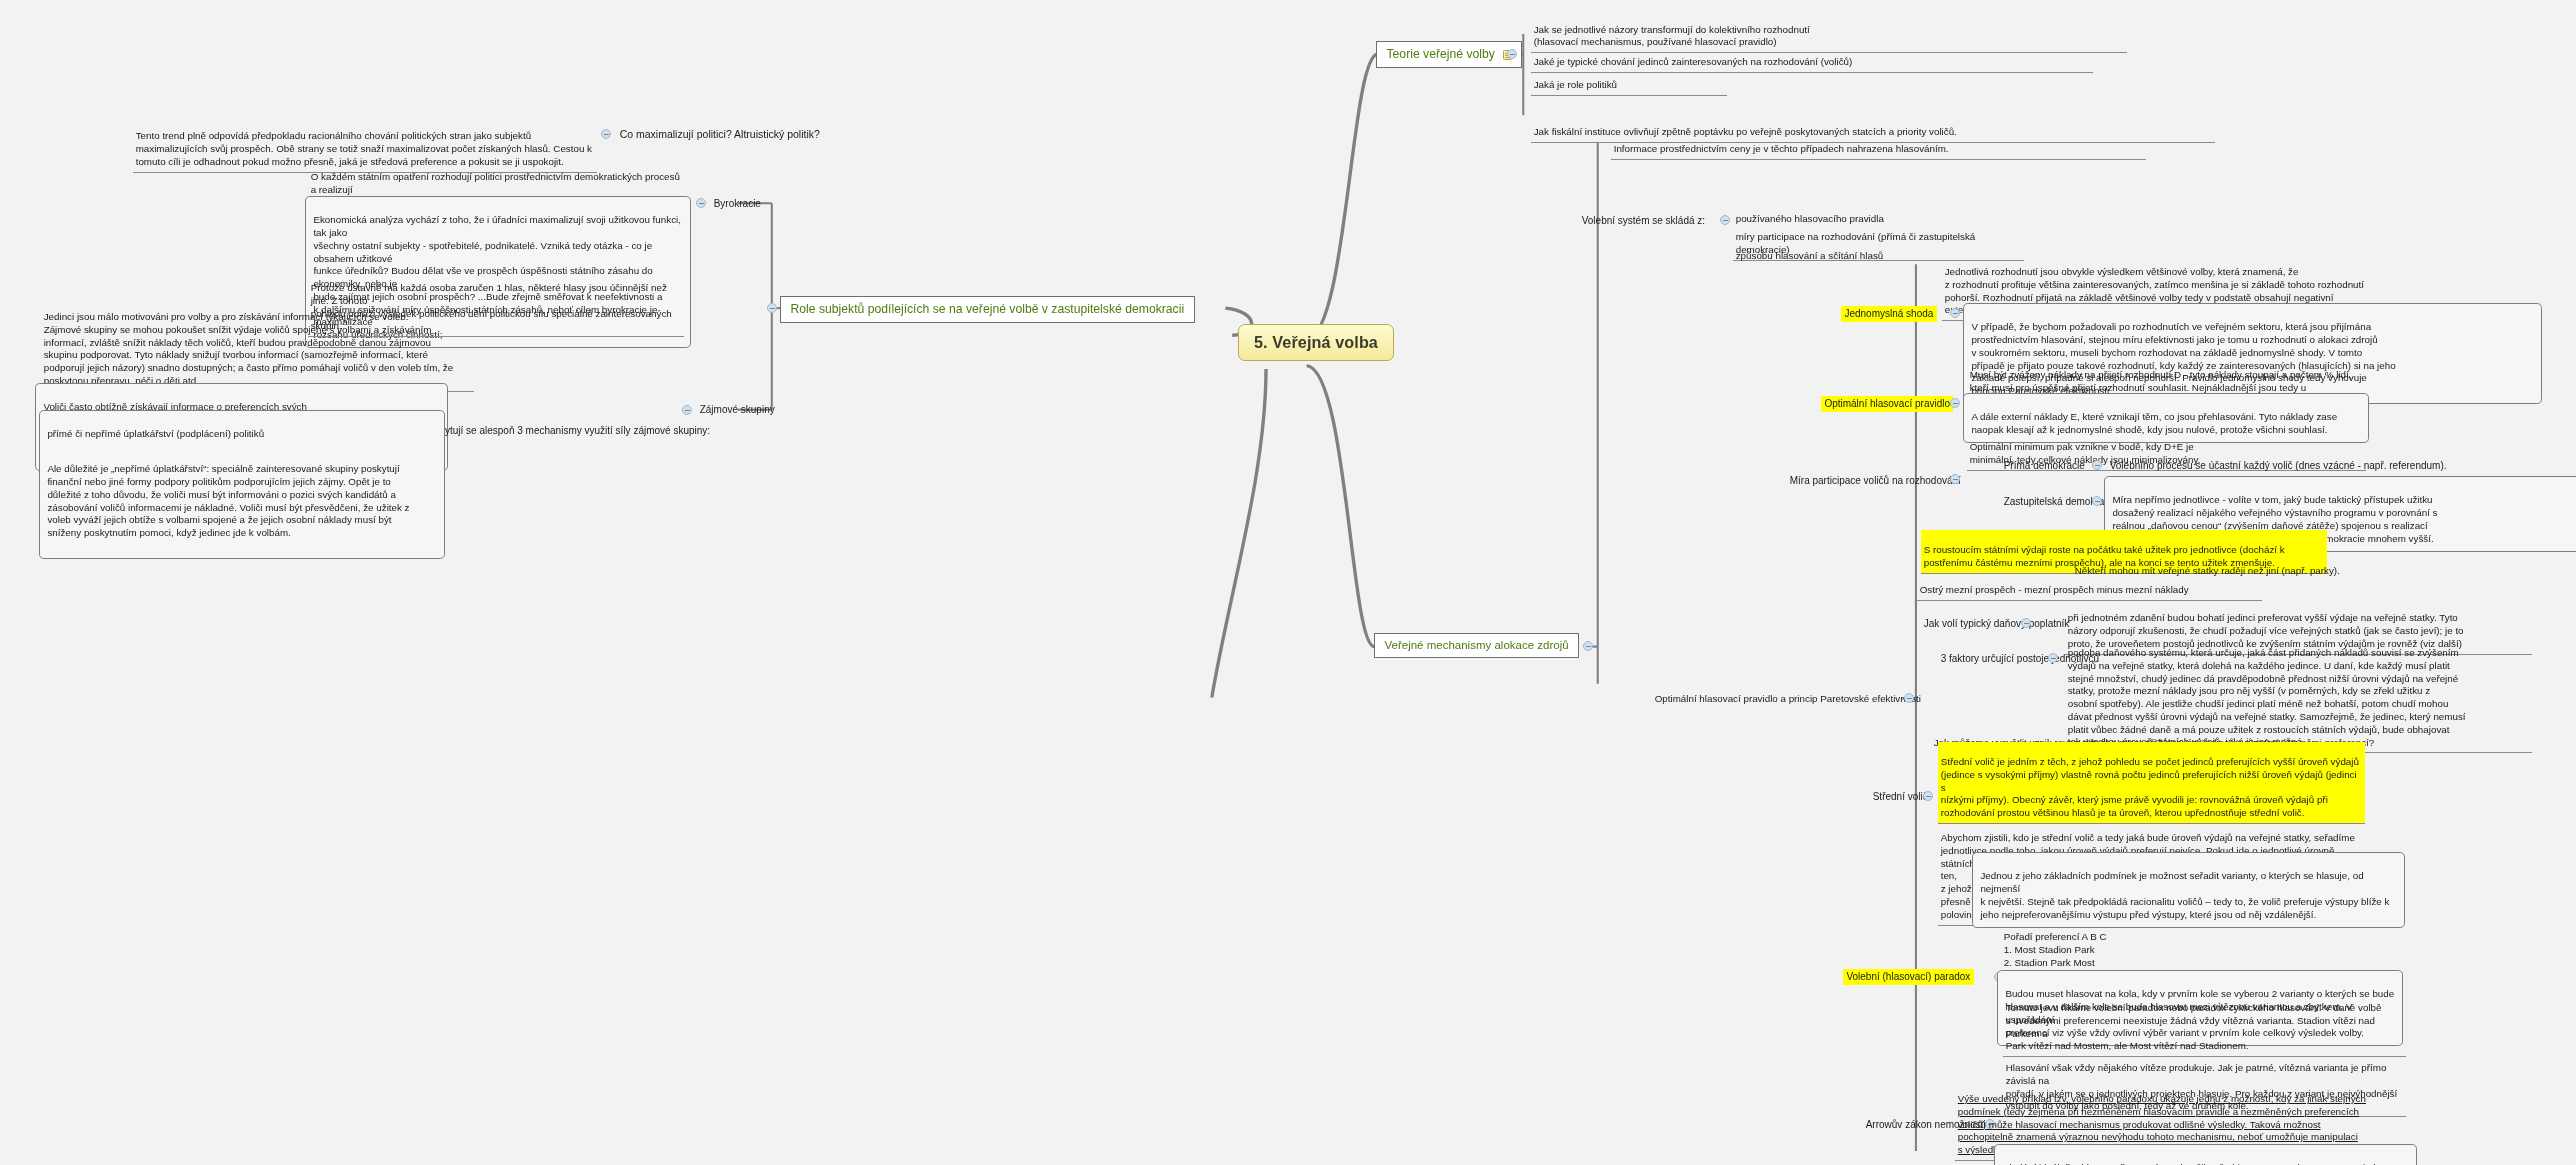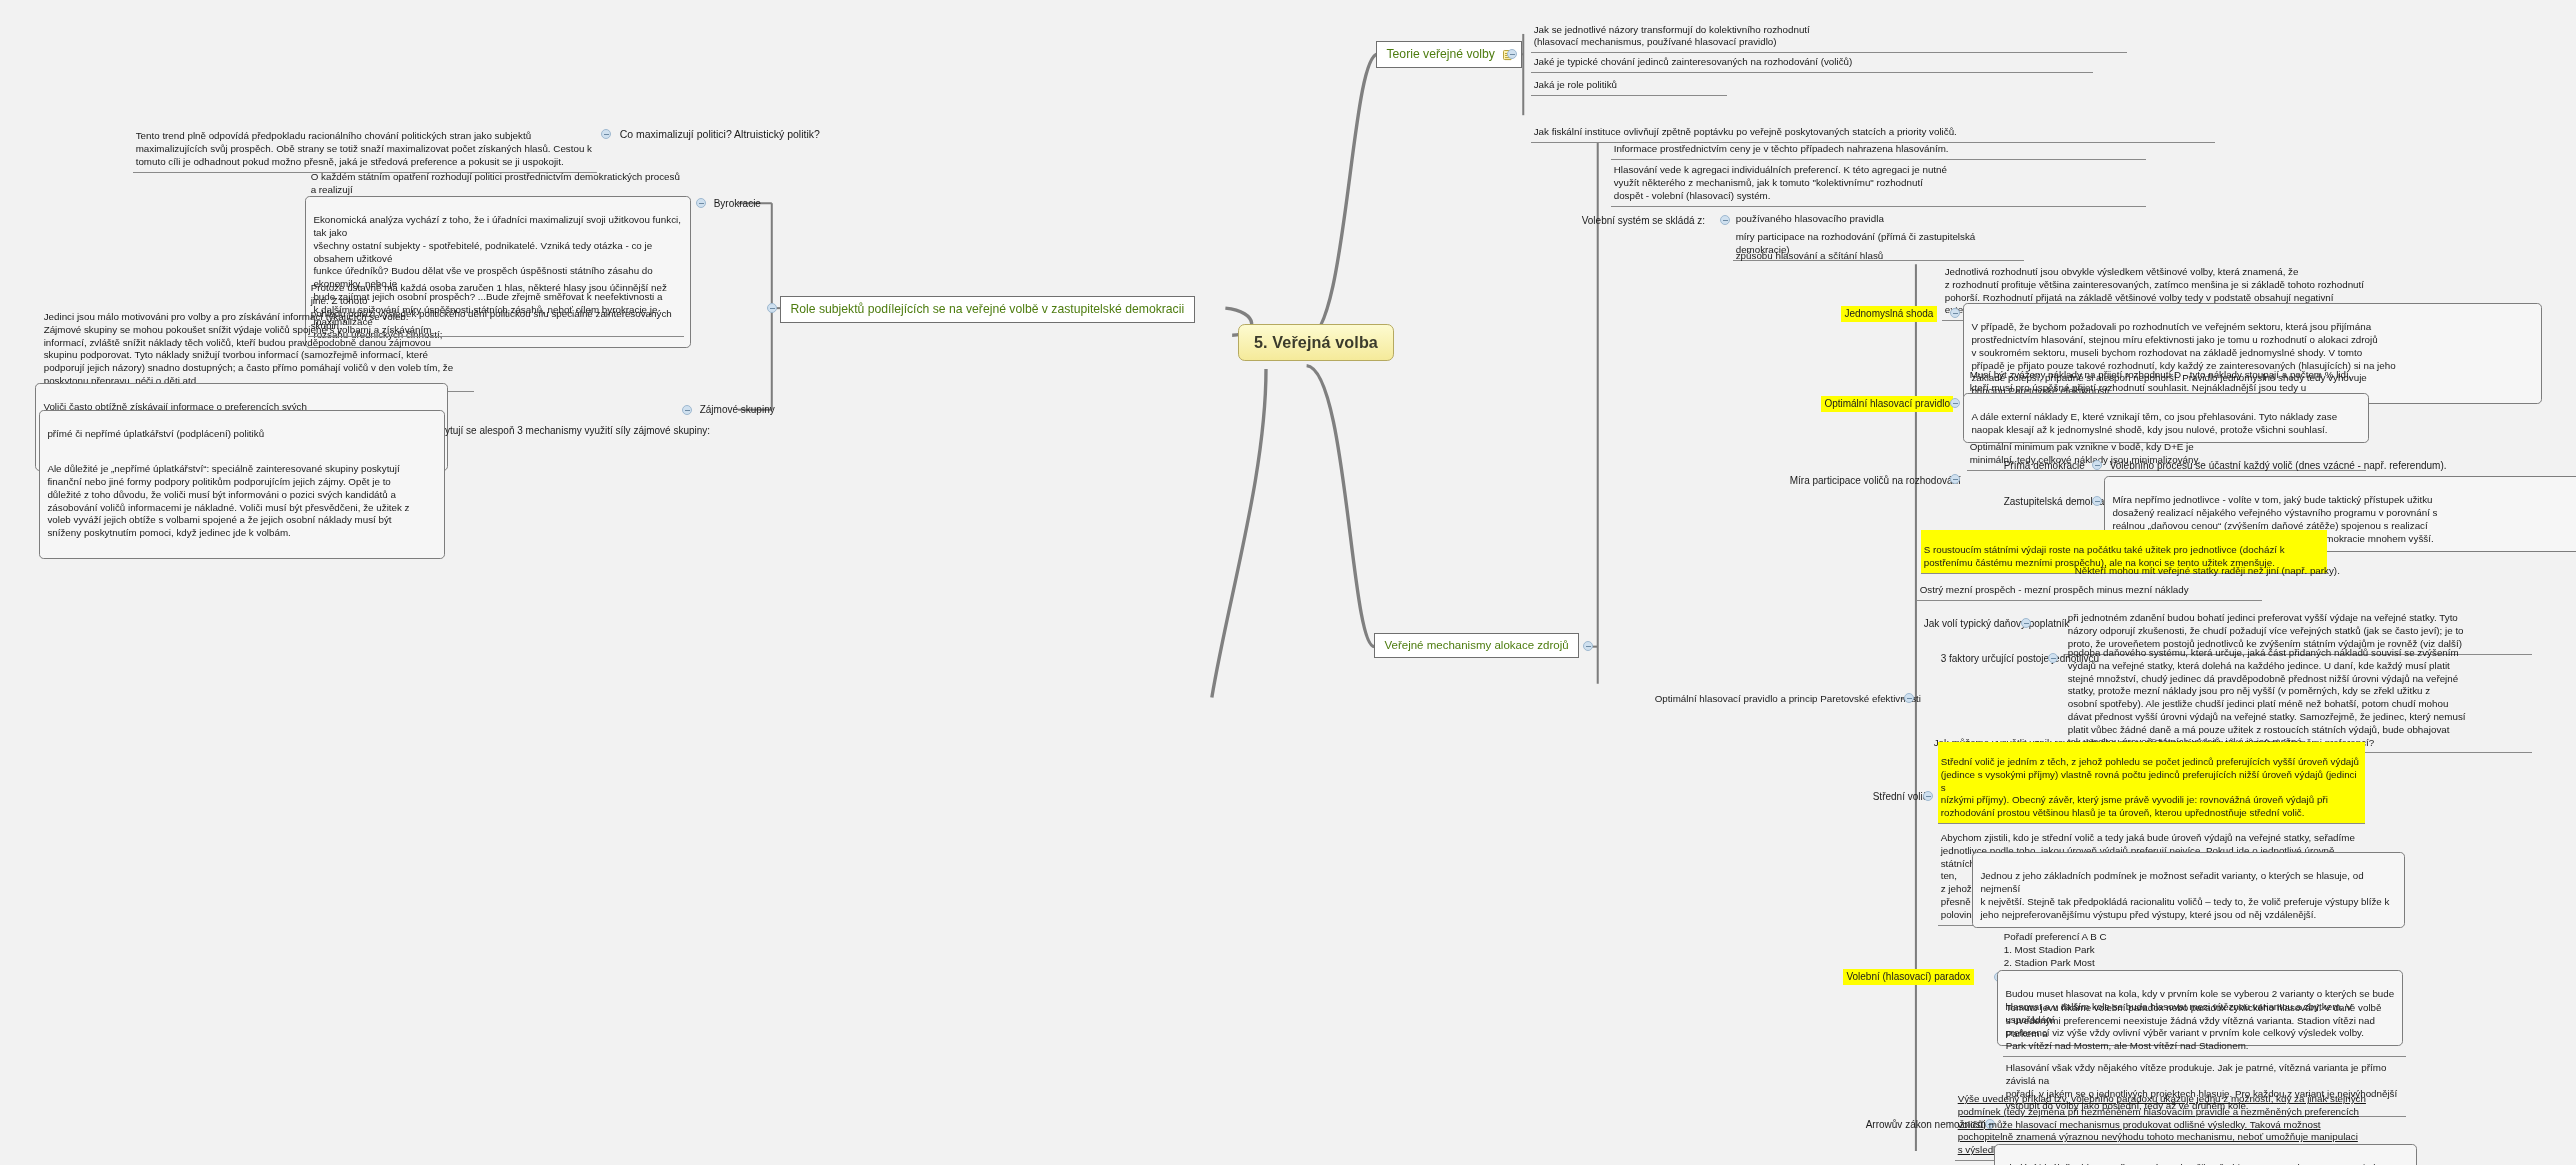--- a/index.html
+++ b/index.html
@@ -247,25 +247,20 @@
 finanční nebo jiné formy podpory politikům podporujícím jejich zájmy. Opět je to
 důležité z toho důvodu, že voliči musí být informováni o pozici svých kandidátů a
 zásobování voličů informacemi je nákladné. Voliči musí být přesvědčeni, že užitek z
 voleb vyváží jejich obtíže s volbami spojené a že jejich osobní náklady musí být
 sníženy poskytnutím pomoci, když jedinec jde k volbám.</div>
   </div>
 
   <div class="node para" style="left:1611px; top:129px; width:535px;">
     <span>Informace prostřednictvím ceny je v těchto případech nahrazena hlasováním.</span>
   </div>
-  <div class="node para" style="left:1611px; top:150px; width:535px;">
-    <span>Hlasování vede k agregaci individuálních preferencí. K této agregaci je nutné
-využít některého z mechanismů, jak k tomuto "kolektivnímu" rozhodnutí
-dospět - volební (hlasovací) systém.</span>
-  </div>
 
   <div class="node label" style="left:1579px; top:213px;">
     <span>Volební systém se skládá z:</span>
   </div>
   <div class="handle" style="left:1720px; top:215px;"></div>
   <div class="node para nounder" style="left:1733px; top:199px; width:223px;">
     <span>používaného hlasovacího pravidla</span>
   </div>
   <div class="node para" style="left:1733px; top:217px; width:291px;">
     <span>míry participace na rozhodování (přímá či zastupitelská demokracie)</span>

